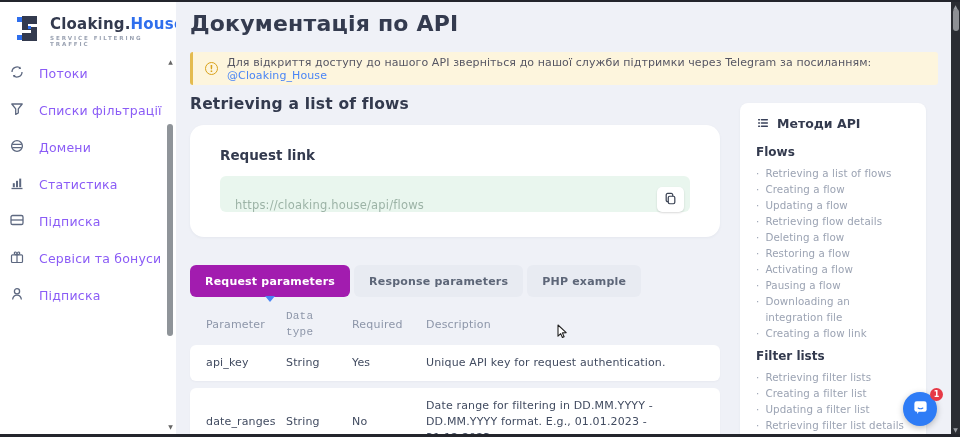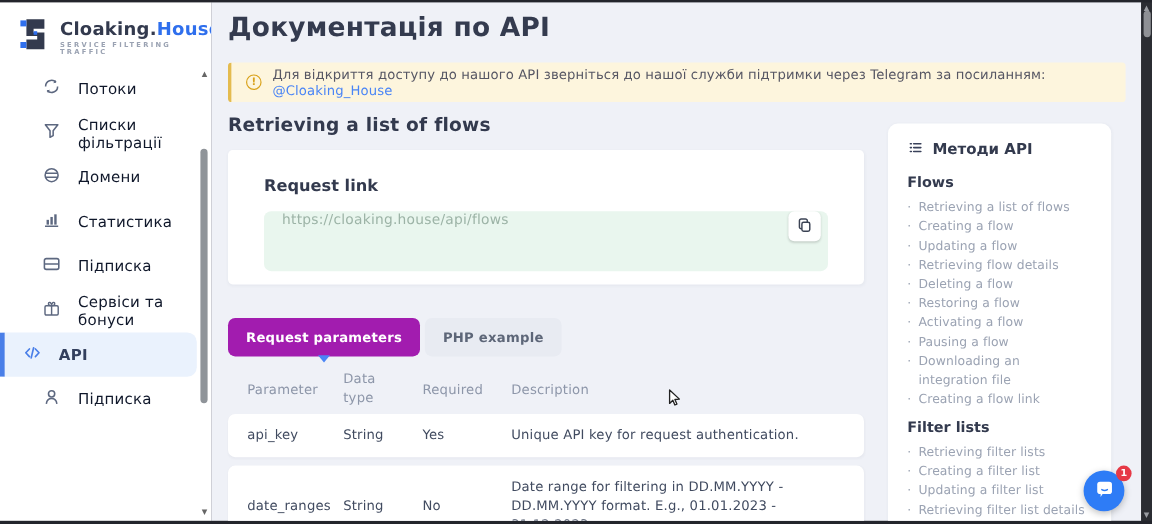--- a/index.html
+++ b/index.html
@@ -7,21 +7,21 @@
   body { font-family:"DejaVu Sans","Liberation Sans",sans-serif; }
   .frame { position:relative; width:960px; height:437px; background:#23252c; overflow:hidden; }
 
   
   .sidebar { position:absolute; left:0; top:2px; width:176px; height:432px; background:#ffffff; }
   .logo { display:flex; align-items:center; gap:9px; padding:12px 0 10px 16px; }
   .logo-text .brand { font-size:15px; font-weight:700; color:#333a4e; letter-spacing:.2px; }
   .logo-text .brand b { color:#2f6fed; }
   .logo-text .tagline { font-size:5.6px; letter-spacing:1.9px; color:#9aa2b2; margin-top:2px; font-weight:600; }
   .menu { position:absolute; top:53px; left:0; right:12px; }
-  .menu-item { display:flex; align-items:center; gap:14px; height:37px; padding-left:35px; cursor:pointer; color:#0f172a; }
+  .menu-item { display:flex; align-items:center; gap:14px; height:37px; padding-left:9px; cursor:pointer; color:#8b5cf6; }
   .menu-item .mi-label { font-size:12.5px; font-weight:500; letter-spacing:.2px; }
   .menu-item svg { flex:0 0 auto; stroke:#5d6880; }
   .menu-item.active { background:#eaf2fd; border-left:4px solid #4a7fe8; padding-left:15px; border-radius:0 8px 8px 0; color:#33405e; }
   .menu-item.active svg { stroke:#4a7fe8; }
   .menu-item.active .mi-label { font-weight:600; }
   .side-scroll { position:absolute; right:1px; top:56px; bottom:4px; width:9px; }
   .side-scroll .arr { position:absolute; left:0; width:9px; text-align:center; font-size:6px; color:#666; }
   .side-scroll .thumb { position:absolute; left:1px; width:6px; border-radius:3px; background:#8f9499; top:66px; height:212px; }
 
   
@@ -34,34 +34,34 @@
   .page-title { font-size:22px; font-weight:700; color:#343b4f; margin:9px 0 16px; letter-spacing:.2px; }
 
   .banner { display:flex; align-items:center; gap:9px; height:33px; background:#fdf5dd; border-left:3px solid #e4bb4f; border-radius:3px; padding:0 12px; margin-bottom:10px; }
   .info-badge { flex:0 0 auto; width:13px; height:13px; border:1.4px solid #d9a21b; border-radius:50%; color:#d9a21b; font-size:8.5px; font-weight:700; display:flex; align-items:center; justify-content:center; }
   .banner-text { font-size:11px; color:#565663; letter-spacing:.1px; }
   .banner-link { color:#4a85f6; text-decoration:none; }
 
   .section-title { font-size:15.5px; font-weight:700; color:#333a4e; margin:0 0 12px; letter-spacing:.2px; }
 
   .leftcol { width:530px; }
-  .request-card { background:#fff; border-radius:4px; height:112px; padding:22px 30px 0; margin-bottom:28px; box-shadow:0 1px 3px rgba(40,50,80,.05); }
+  .request-card { background:#fff; border-radius:14px; height:112px; padding:22px 30px 0; margin-bottom:28px; box-shadow:0 1px 3px rgba(40,50,80,.05); }
   .request-card h3 { font-size:13.5px; font-weight:700; color:#333a4e; margin-bottom:13px; }
-  .url-box { display:flex; align-items:flex-start; background:#e9f6ee; border-radius:6px; height:50px; padding:0 6px 0 15px; }
+  .url-box { display:flex; align-items:flex-end; background:#e9f6ee; border-radius:6px; height:36px; padding:18px 6px 0 15px; }
   .url-text { flex:1; font-size:11.5px; color:#9cb3a6; letter-spacing:.2px; }
   .copy-btn { width:27px; height:25px; background:#fff; border:none; border-radius:5px; box-shadow:0 1px 2px rgba(0,0,0,.15); display:flex; align-items:center; justify-content:center; cursor:pointer; }
 
   .tabs { display:flex; gap:4px; margin-bottom:6px; }
   .tab { position:relative; height:32px; border:none; border-radius:6px; padding:0 15px; font-family:inherit; font-size:11px; font-weight:600; letter-spacing:.2px; background:#e8ebf2; color:#5d6678; cursor:pointer; }
   .tab.active { background:#a21caf; color:#fff; }
   .tab.active::after { content:""; position:absolute; left:50%; bottom:-5px; transform:translateX(-50%); border:5px solid transparent; border-top:6px solid #4a85f6; border-bottom:none; }
 
   .grid-row { display:grid; grid-template-columns:80px 66px 74px 1fr; align-items:center; padding:0 16px; }
   .thead { height:42px; color:#8d96a9; font-size:11px; letter-spacing:.2px; }
-  .thead .th-datatype { max-width:34px; line-height:1.5; }
+  .thead .th-datatype { max-width:34px; line-height:1.5;font-family:Liberation Mono, monospace; }
   .trow { background:#fff; border-radius:6px; box-shadow:0 1px 2px rgba(40,50,80,.04); font-size:11px; color:#414b60; letter-spacing:.15px; margin-bottom:7px; }
   .trow .cell { padding:10px 6px 10px 0; line-height:1.45; }
 
   
   .methods { position:absolute; left:564px; top:101px; width:186px; height:400px; background:#fff; border-radius:8px; padding:13px 16px; box-shadow:0 1px 3px rgba(40,50,80,.05); }
   .methods-title { display:flex; gap:7px; font-size:12.5px; font-weight:700; color:#333a4e; margin-bottom:12px; }
   .group-heading { font-size:12px; font-weight:700; color:#333a4e; margin:8px 0 6px; }
   .mlink { display:flex; gap:6px; font-size:10.3px; line-height:16px; color:#9ba3b3; cursor:pointer; letter-spacing:.1px; }
   .mlink .dot { color:#9ba3b3; }
 
@@ -130,26 +130,20 @@
             </svg></span>
         <span class="mi-label">Підписка</span>
       </div>
       <div class="menu-item">
         <span><svg width="16" height="16" viewBox="0 0 16 16" fill="none" stroke-width="1.2">
               <rect x="2.5" y="5.8" width="11" height="7.7" rx="1"></rect>
               <path d="M8 5.8v7.7M8 5.8C6.2 5.8 4.9 4.7 5.5 3.5 6.2 2.4 8 3 8 5.8zm0 0c1.8 0 3.1-1.1 2.5-2.3C9.8 2.4 8 3 8 5.8z"></path>
             </svg></span>
         <span class="mi-label">Сервіси та бонуси</span>
       </div>
-      <div class="menu-item active">
-        <span><svg width="16" height="16" viewBox="0 0 16 16" fill="none" stroke-width="1.4">
-              <path d="M5.5 4.8L2.5 8l3 3.2M10.5 4.8l3 3.2-3 3.2M9 3.8l-2 8.4" stroke-linecap="round" stroke-linejoin="round"></path>
-            </svg></span>
-        <span class="mi-label">API</span>
-      </div>
       <div class="menu-item">
         <span><svg width="16" height="16" viewBox="0 0 16 16" fill="none" stroke-width="1.3">
               <circle cx="8" cy="5.2" r="2.6"></circle>
               <path d="M3.6 13.5c.4-3 2.2-4.4 4.4-4.4s4 1.4 4.4 4.4"></path>
             </svg></span>
         <span class="mi-label">Підписка</span>
       </div>
     </div>
 
     <div class="side-scroll">
@@ -181,20 +175,21 @@
             <span><svg width="15" height="15" viewBox="0 0 16 16" fill="none" stroke="#3b4354" stroke-width="1.3">
                   <rect x="5.6" y="5.6" width="7" height="8" rx="1.5"></rect>
                   <path d="M10.4 5.6V4.2a1.6 1.6 0 0 0-1.6-1.6H5a1.6 1.6 0 0 0-1.6 1.6v5.6A1.6 1.6 0 0 0 5 11.4h.6"></path>
                 </svg></span>
           </button>
         </div>
       </div>
 
       <div class="tabs">
         <button class="tab active">Request parameters</button>
+        <button class="tab">Response parameters</button>
         <button class="tab">PHP example</button>
       </div>
 
       <div class="grid-row thead">
         <span>Parameter</span>
         <span class="th-datatype">Data type</span>
         <span>Required</span>
         <span>Description</span>
       </div>
 

